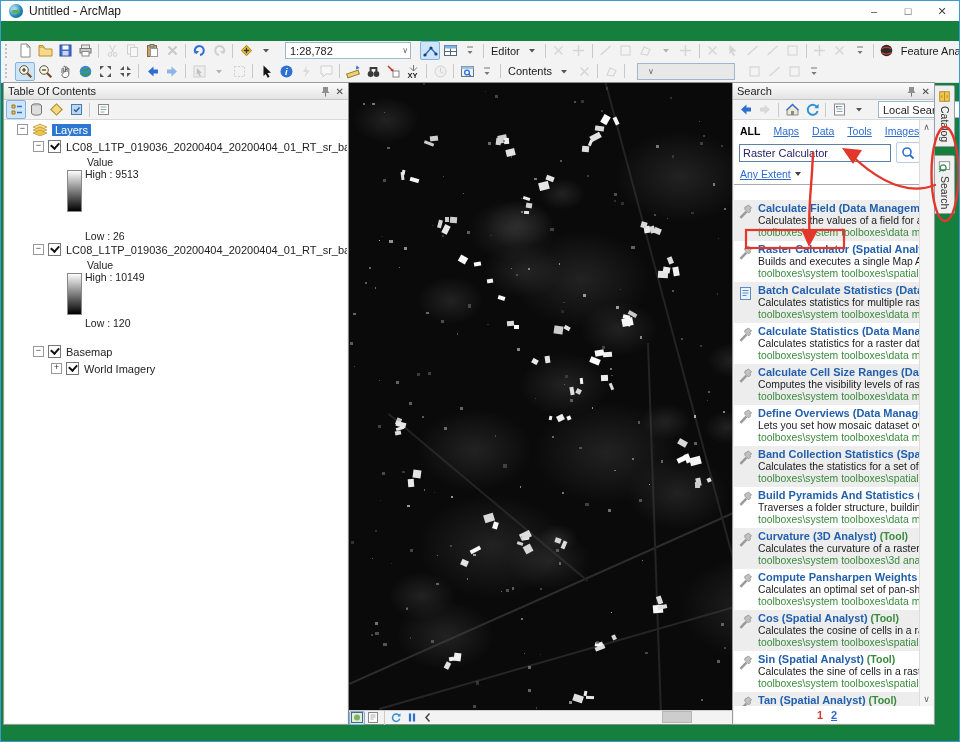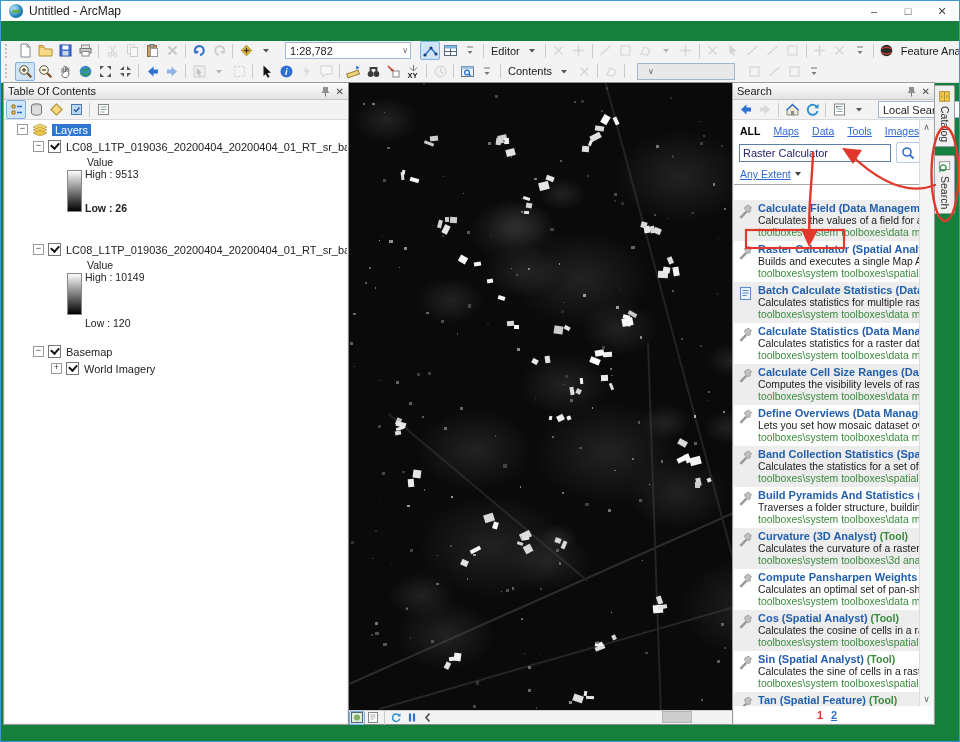--- a/index.html
+++ b/index.html
@@ -553,21 +553,21 @@
       </div>
       <div class="trow" style="padding-left:28px;">
         <span class="exp">−</span>
         <span class="cb checked"></span>
         <span>LC08_L1TP_019036_20200404_20200404_01_RT_sr_band4.tif</span>
       </div>
       <div style="position:relative;height:82px;">
         <div class="lgd" style="position:absolute;left:82px;top:2px;">Value</div>
         <div class="ramp" style="left:62px;top:16px;"></div>
         <div class="lgd" style="position:absolute;left:80px;top:14px;">High : 9513</div>
-        <div class="lgd" style="position:absolute;left:80px;top:48px;font-weight:bold;">Low : 26</div>
+        <div class="lgd" style="position:absolute;left:80px;top:76px;">Low : 26</div>
       </div>
       <div class="trow" style="padding-left:28px;margin-top:6px;">
         <span class="exp">−</span>
         <span class="cb checked"></span>
         <span>LC08_L1TP_019036_20200404_20200404_01_RT_sr_band5.tif</span>
       </div>
       <div style="position:relative;height:82px;">
         <div class="lgd" style="position:absolute;left:82px;top:2px;">Value</div>
         <div class="ramp" style="left:62px;top:16px;"></div>
         <div class="lgd" style="position:absolute;left:80px;top:14px;">High : 10149</div>
@@ -1086,21 +1086,21 @@
               </svg></span>
             <div class="rtitle"><span>Sin (Spatial Analyst)</span><span class="rtool"> (Tool)</span></div>
             <div class="rdesc">Calculates the sine of cells in a raster.</div>
             <div class="rpath">toolboxes\system toolboxes\spatial an...</div>
           </div>
           <div class="result alt">
             <span class="ricon"><svg width="15" height="15" viewBox="0 0 15 15">
                 <path d="M1.5 13l6-6.2 1.8 1.7-6 6.2z" fill="#9a9a9a"></path>
                 <path d="M6.8 3.2 10.6 1l3 3-1.8 1 .8 2-2 2-3.8-3.8z" fill="#c2c2c2" stroke="#777" stroke-width=".6"></path>
               </svg></span>
-            <div class="rtitle"><span>Tan (Spatial Feature)</span><span class="rtool"> (Tool)</span></div>
+            <div class="rtitle"><span>Tan (Spatial Analyst)</span><span class="rtool"> (Tool)</span></div>
             <div class="rpath"></div>
           </div>
         </div>
       <div id="pager">
           <span class="pg cur">1</span>
           <span class="pg lnkpg">2</span>
         </div>
       <div id="vscroll">
         <span>∧</span>
         <span>∨</span>

